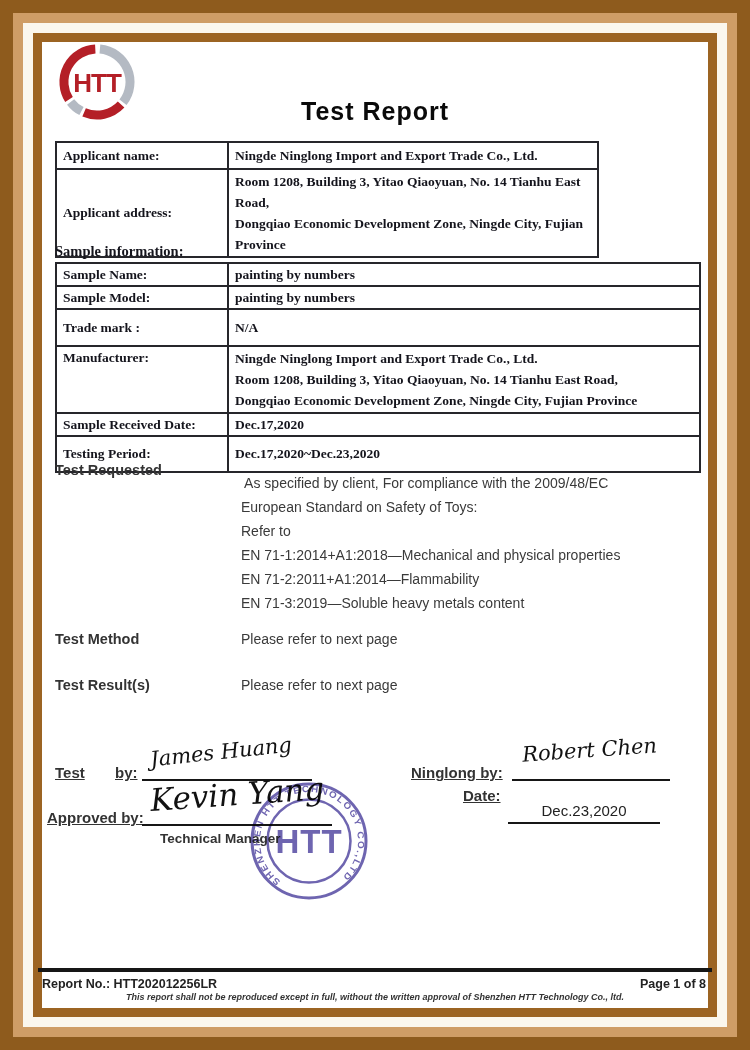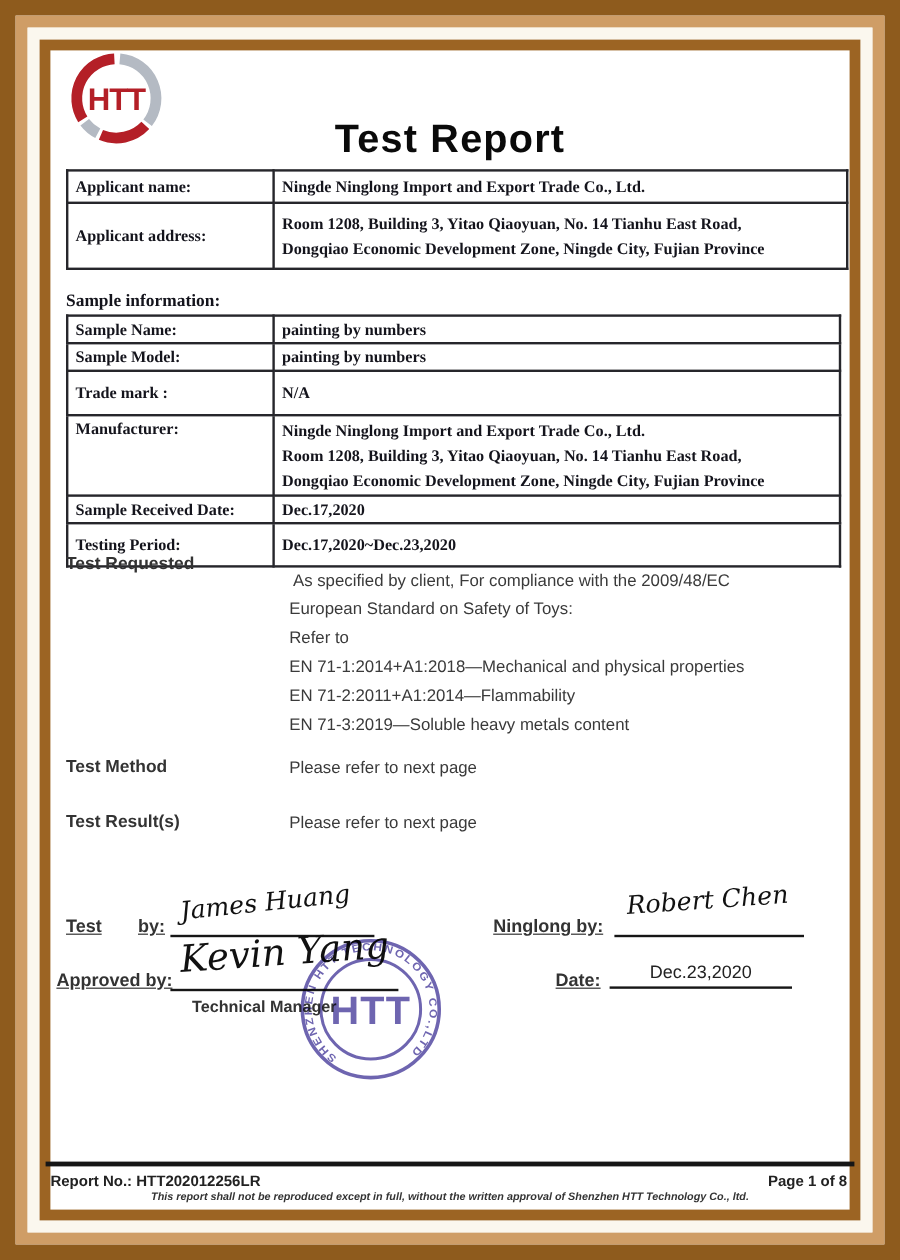--- a/index.html
+++ b/index.html
@@ -13,31 +13,31 @@
   .f2 { inset:13px; border:10px solid #cf9d66; }
   .f3 { inset:23px; border:10px solid #fbf7ee; }
   .f4 { inset:33px; border:9px  solid #9c6423; }
 
   
   .logo { position:absolute; left:50px; top:36px; width:100px; height:98px; }
 
   
   .doc-title {
     position:absolute; top:97px; left:0; width:750px; text-align:center;
-    font-size:33px; font-weight:bold; letter-spacing:1px; color:#0a0a0a;
+    font-size:25px; font-weight:bold; letter-spacing:1px; color:#0a0a0a;
   }
 
   
   table.info {
     position:absolute; border-collapse:collapse; table-layout:fixed;
     font-family:"Liberation Serif", serif; font-weight:bold; font-size:13.5px; color:#14141c;
   }
   table.info td { border:2px solid #26262b; padding:1px 6px; vertical-align:middle; }
   td.lbl { width:158px; }
-  .applicant-table { left:55px; top:141px; width:652px; }
+  .applicant-table { left:55px; top:141px; width:544px; }
   .sample-table    { left:55px; top:262px; width:646px; }
   .mline { line-height:21px; }
 
   .sample-heading {
     position:absolute; left:55px; top:243px;
     font-family:"Liberation Serif", serif; font-weight:bold; font-size:14.5px; color:#14141c;
   }
 
   
   .sec-label { position:absolute; left:55px; font-weight:bold; font-size:14.5px; color:#333; }
@@ -165,21 +165,21 @@
 
 <span class="sig-label" style="left:411px; top:764px;">Ninglong by:</span>
 <div class="sig-line" style="left:512px; top:759px; width:158px; height:20px;"></div>
 <span class="sig-name name-robert">Robert Chen</span>
 
 <span class="sig-label" style="left:47px; top:809px;">Approved by:</span>
 <div class="sig-line" style="left:142px; top:795px; width:190px; height:29px;"></div>
 <span class="sig-name name-kevin">Kevin Yang</span>
 <span class="sig-title">Technical Manager</span>
 
-<span class="sig-label" style="left:463px; top:809px;">Date:</span>
+<span class="sig-label" style="left:463px; top:787px;">Date:</span>
 <div class="date-line">Dec.23,2020</div>
 
 <svg class="stamp" viewBox="0 0 122 122">
   <circle cx="61" cy="61" r="57" fill="none" stroke="#5a4fa5" stroke-width="3"></circle>
   <circle cx="61" cy="61" r="41.5" fill="none" stroke="#5a4fa5" stroke-width="2.5"></circle>
   <defs>
     <path id="ringPath" d="M 32.9 101.1 A 49 49 0 1 1 89.1 101.1" fill="none"></path>
   </defs>
   <text font-family="Liberation Sans, sans-serif" font-size="9" font-weight="bold" fill="#5a4fa5" letter-spacing="1.5">
     <textPath href="#ringPath" startOffset="0" textLength="242" lengthAdjust="spacingAndGlyphs">SHENZHEN HTT TECHNOLOGY CO.,LTD</textPath>

